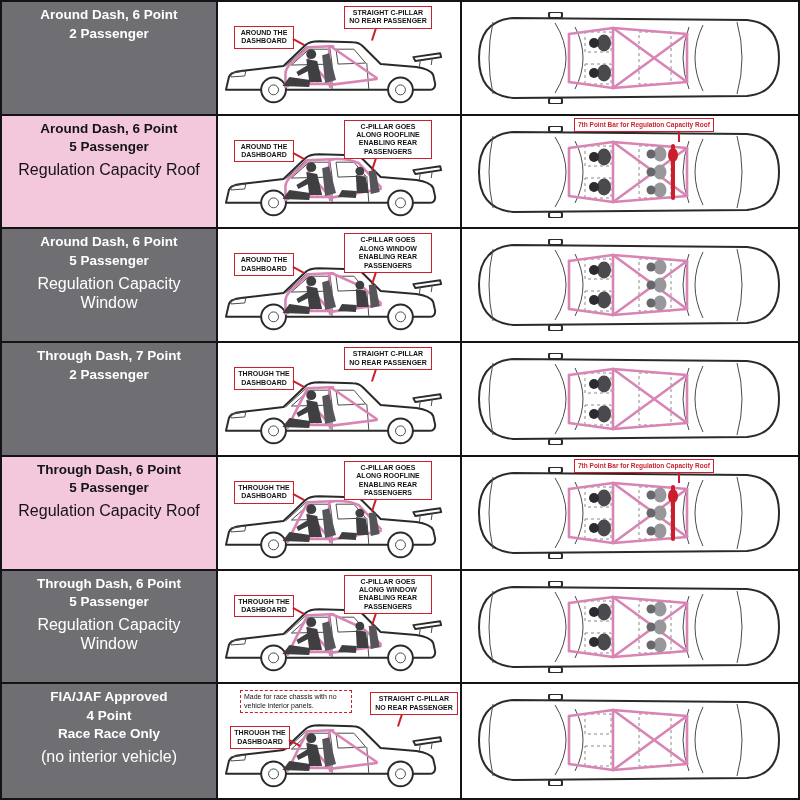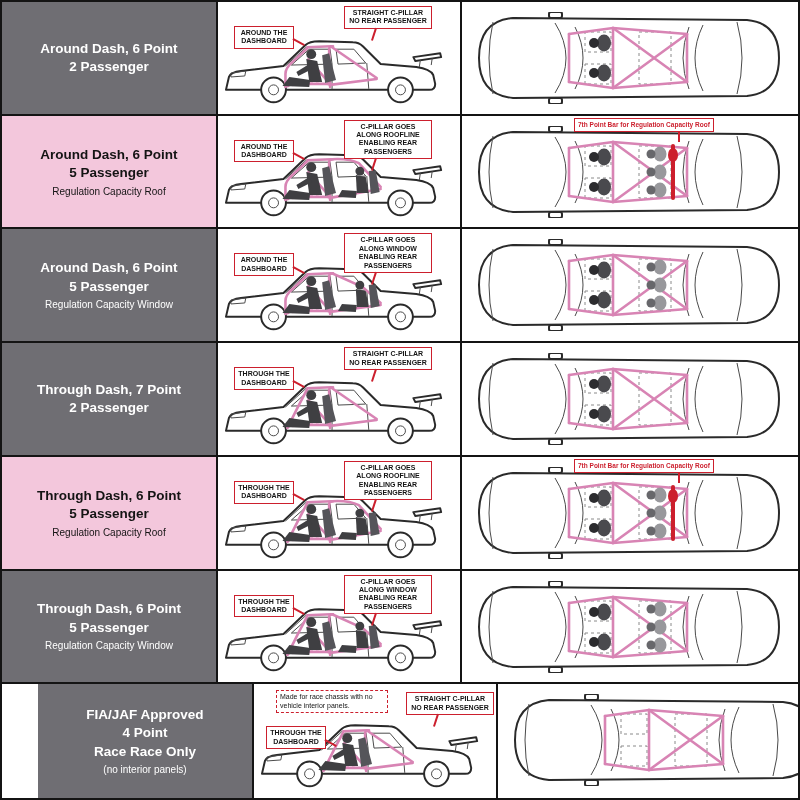--- a/index.html
+++ b/index.html
@@ -12,40 +12,40 @@
     display:grid;
     grid-template-rows:repeat(7,1fr);
     background:#fff;
   }
   .row {
     display:grid;
     grid-template-columns:216px 244px 1fr;
     border-bottom:2px solid #141414;
     min-height:0;
   }
-  .row:last-child { border-bottom:none;margin-left:36px; }
+  .row:last-child { border-bottom:none; }
   .cell {
     position:relative;
     border-right:2px solid #141414;
     overflow:hidden;
     background:#fff;
     min-height:0;
   }
   .cell:last-child { border-right:none; }
 
   
   .label-cell {
     display:flex; flex-direction:column;
-    justify-content:center; align-items:center;
+    justify-content:flex-start; align-items:center;
     text-align:center; padding:4px 6px; gap:1px;
   }
   .row.theme-dark .label-cell { background:var(--dark); color:#fff; }
   .row.theme-pink .label-cell { background:var(--pink); color:#141414; }
   .t1 { font-weight:bold; font-size:13.5px; line-height:1.3; }
-  .sub { font-size:10px; line-height:1.2; margin-top:3px; }
+  .sub { font-size:16px; line-height:1.2; margin-top:3px; }
   .t1:empty, .sub:empty { display:none; }
 
   
   .side-svg { position:absolute; left:2px; bottom:2px; width:238px; height:80px; }
   .top-svg  { position:absolute; left:5px; top:10px; width:326px; height:92px; }
   .outline { fill:#fff; stroke:#2a2a2a; stroke-width:2; stroke-linejoin:round; }
   .thin    { fill:none; stroke:#4a4a4a; stroke-width:1; }
   .dash-ln { fill:none; stroke:#8a8a8a; stroke-width:1; stroke-dasharray:3,3; }
   .cage    { fill:none; stroke:var(--cage); stroke-width:2.6; stroke-linecap:round; stroke-linejoin:round; }
   .cage-dash { fill:none; stroke:var(--cage); stroke-width:1.6; stroke-dasharray:3,3; }
@@ -742,21 +742,21 @@
     </div>
 
   </div>
 
   <div class="row theme-dark cage-straight dash-through pax-1 has-note">
 
     <div class="cell label-cell">
       <div class="t1">FIA/JAF Approved</div>
       <div class="t1">4 Point</div>
       <div class="t1">Race Race Only</div>
-      <div class="sub">(no interior panels)</div>
+      <div class="sub">(no interior vehicle)</div>
     </div>
 
     <div class="cell side-cell">
       <div class="ann note-box">Made for race chassis with no vehicle interior panels.</div>
       <div class="ann dash-box">THROUGH THE DASHBOARD</div>
       <div class="ann pillar-box">STRAIGHT C-PILLAR NO REAR PASSENGER</div>
       <svg class="side-svg" viewBox="0 0 240 80" aria-hidden="true">
 
         <path class="outline" d="M6,58 L9,45 Q11,40 21,39 L64,34 L86,13 Q90,9 100,9 L134,10 Q140,10 144,14 L162,32 L198,35 Q212,37 215,43 L217,52 Q217,58 211,58 Z"></path>
 

